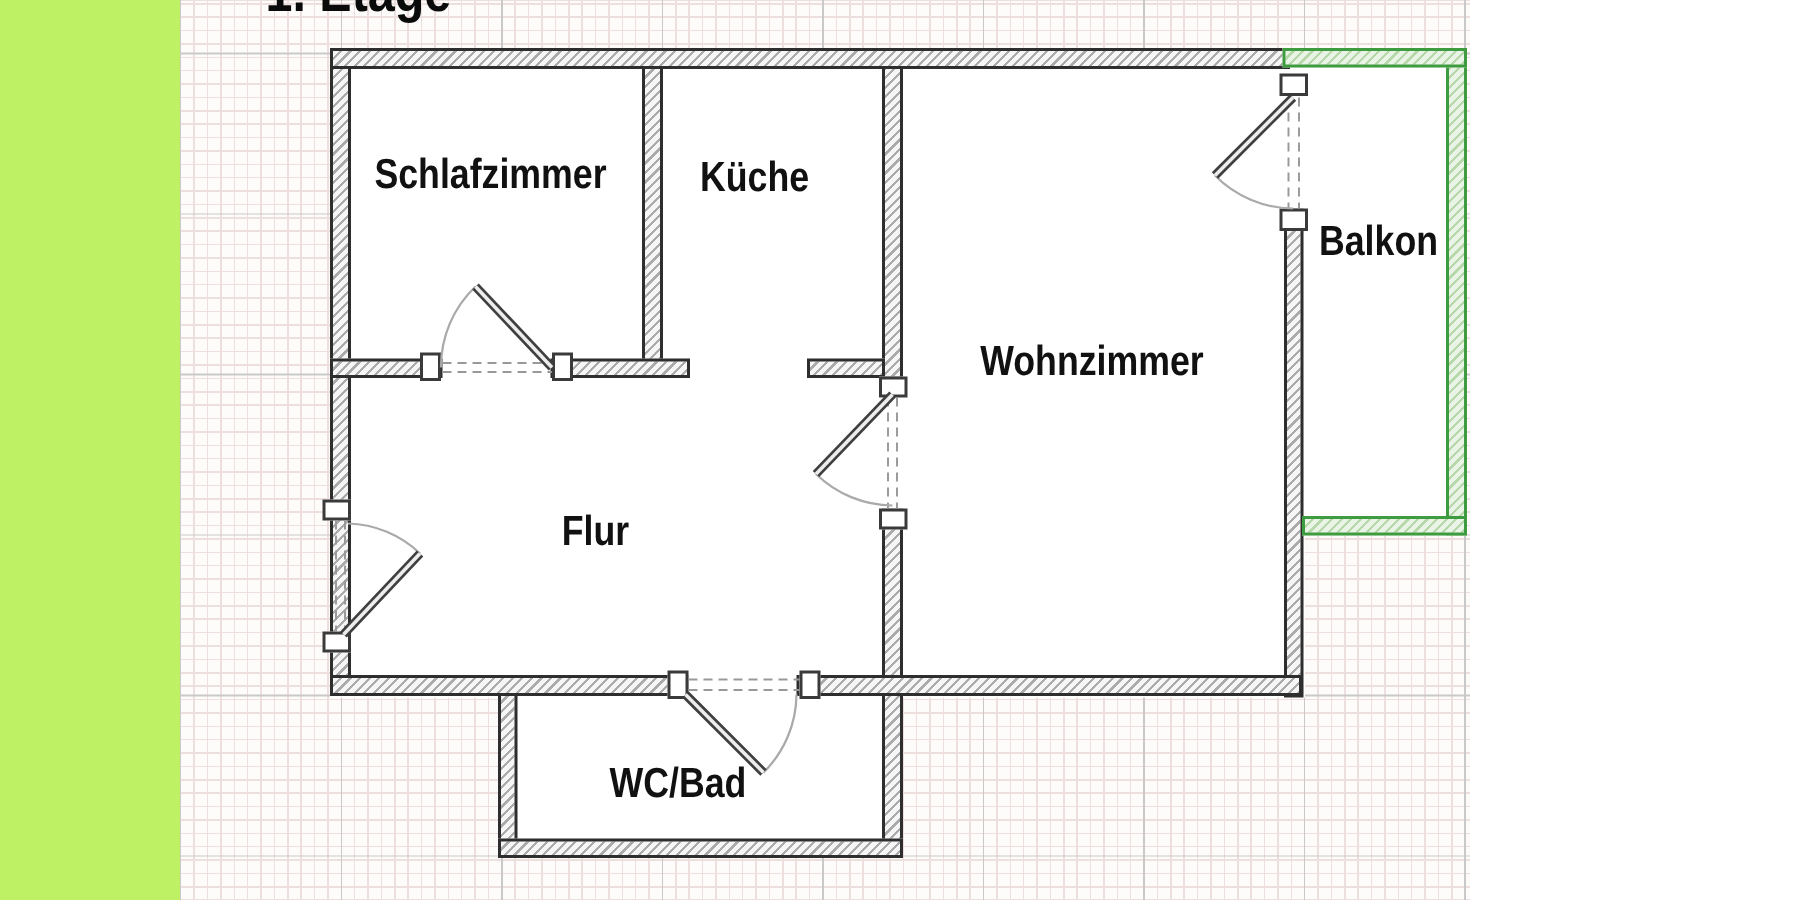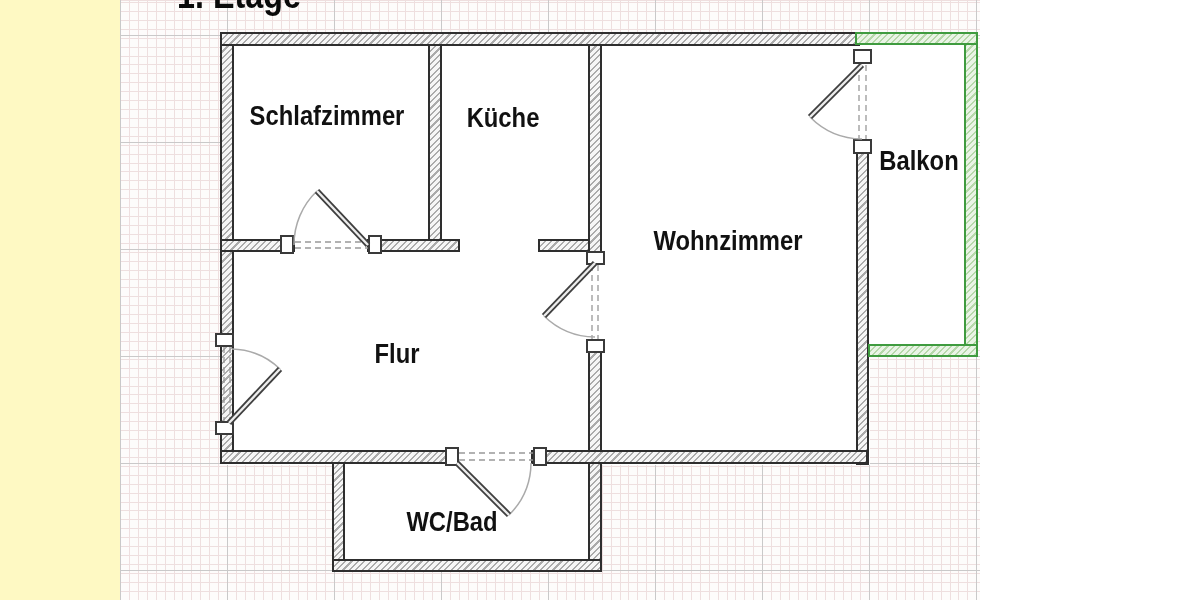--- a/index.html
+++ b/index.html
@@ -1,18 +1,18 @@
 <!DOCTYPE html>
 <html style="--wall-outline: #2e2e2e; --wall-hatch: #ababab; --balcony-outline: #3f9b3f; --balcony-hatch: #b7d8ab; --balcony-fill: #eaf4e6; --grid-minor: #eedfdf; --grid-major: #c9c9c9; --paper: #fdfcfb; --label-text: #111111;"><head>
 <meta charset="utf-8">
 <style>
   html,body{margin:0;padding:0;background:#ffffff;}
   .canvas{
     position:relative;width:980px;height:600px;overflow:hidden;
-    background:#fef9c3;
+    background:#bef264;
     font-family:"Liberation Sans","DejaVu Sans",sans-serif;
   }
   
   .paper{
     position:absolute;left:120px;top:0;width:960px;height:600px;
     background-color:var(--paper,#fdfcfb);
     background-image:
       repeating-linear-gradient(to right, var(--grid-major,#c9c9c9) 0 1px, transparent 1px 107px),
       repeating-linear-gradient(to bottom, var(--grid-major,#c9c9c9) 0 1px, transparent 1px 107px),
       repeating-linear-gradient(to right, var(--grid-minor,#eedfdf) 0 1px, transparent 1px 8.92px),

